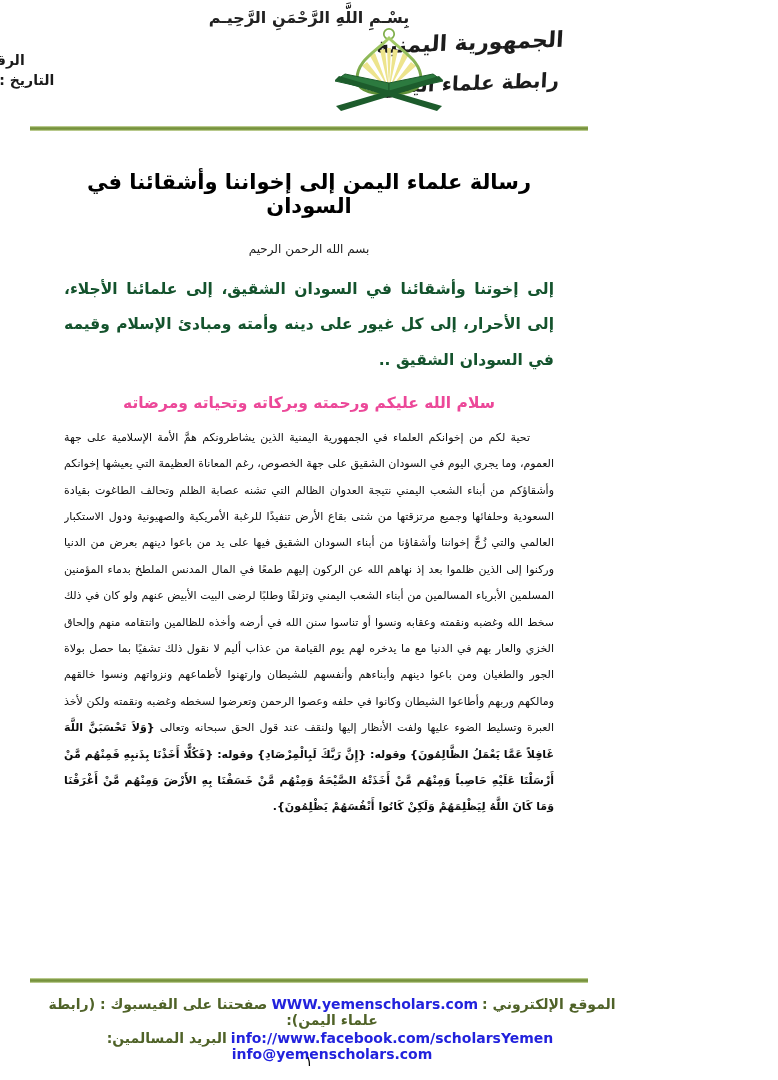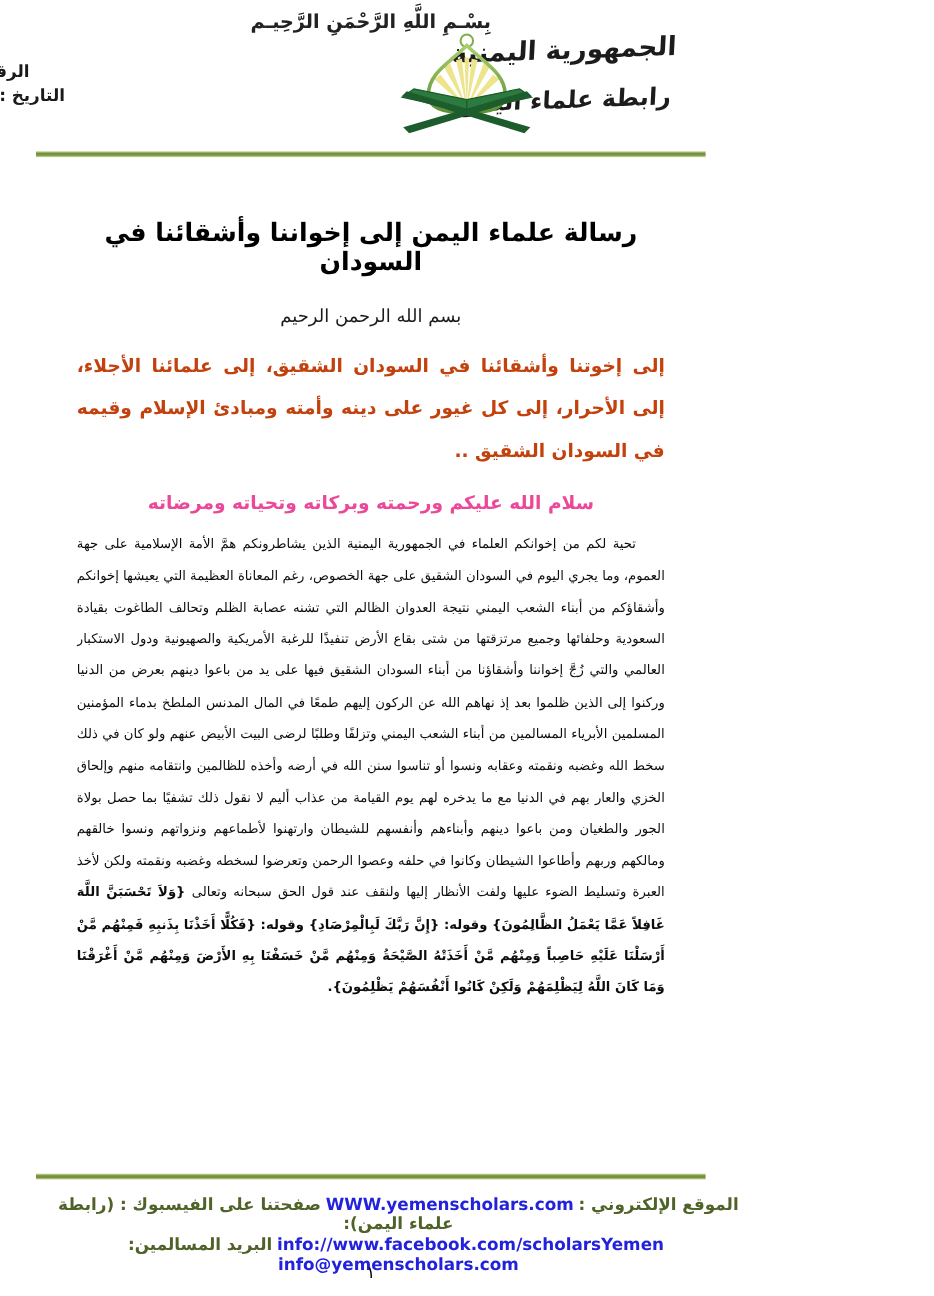--- a/index.html
+++ b/index.html
@@ -27,25 +27,25 @@
   .date-slashes { white-space:pre; padding-right:14px; }
   .logo-wrap { position:absolute; top:24px; left:300px; width:178px; height:98px; }
   .rule {
     position:absolute; left:30px; right:30px; height:5px;
     background:linear-gradient(to bottom, #d3e0ad 0%, #76923c 35%, #76923c 65%, #d3e0ad 100%);
   }
   .rule.header-rule { top:126px; }
   .rule.footer-rule { top:978px; }
   
   .content { position:absolute; top:150px; left:64px; right:64px; bottom:104px; overflow:hidden; }
-  .doc-title { text-align:center; font-size:21px; font-weight:bold; margin-top:32px; color:#000; }
-  .doc-basmala { text-align:center; font-size:15px; margin-top:24px; color:#1a1a1a; }
+  .doc-title { text-align:center; font-size:21px; font-weight:bold; margin-top:20px; color:#000; }
+  .doc-basmala { text-align:center; font-size:12px; margin-top:24px; color:#1a1a1a; }
   .salutation {
     font-weight:bold; font-size:15.5px; line-height:2.3; text-align:justify;
-    color:#c2410c;
+    color:#14532d;
   }
   .greeting { text-align:center; font-weight:bold; font-size:15.5px; margin-top:13px; color:#ec4899; }
   .body-para {
     font-size:11px; line-height:2.4; text-align:justify; margin-top:13px;
     text-indent:24px; color:#0d0d0d;
   }
   .body-para .quran-quote { font-weight:bold; }
   
   .footer-line {
     position:absolute; left:0; right:0; text-align:center; direction:rtl;

